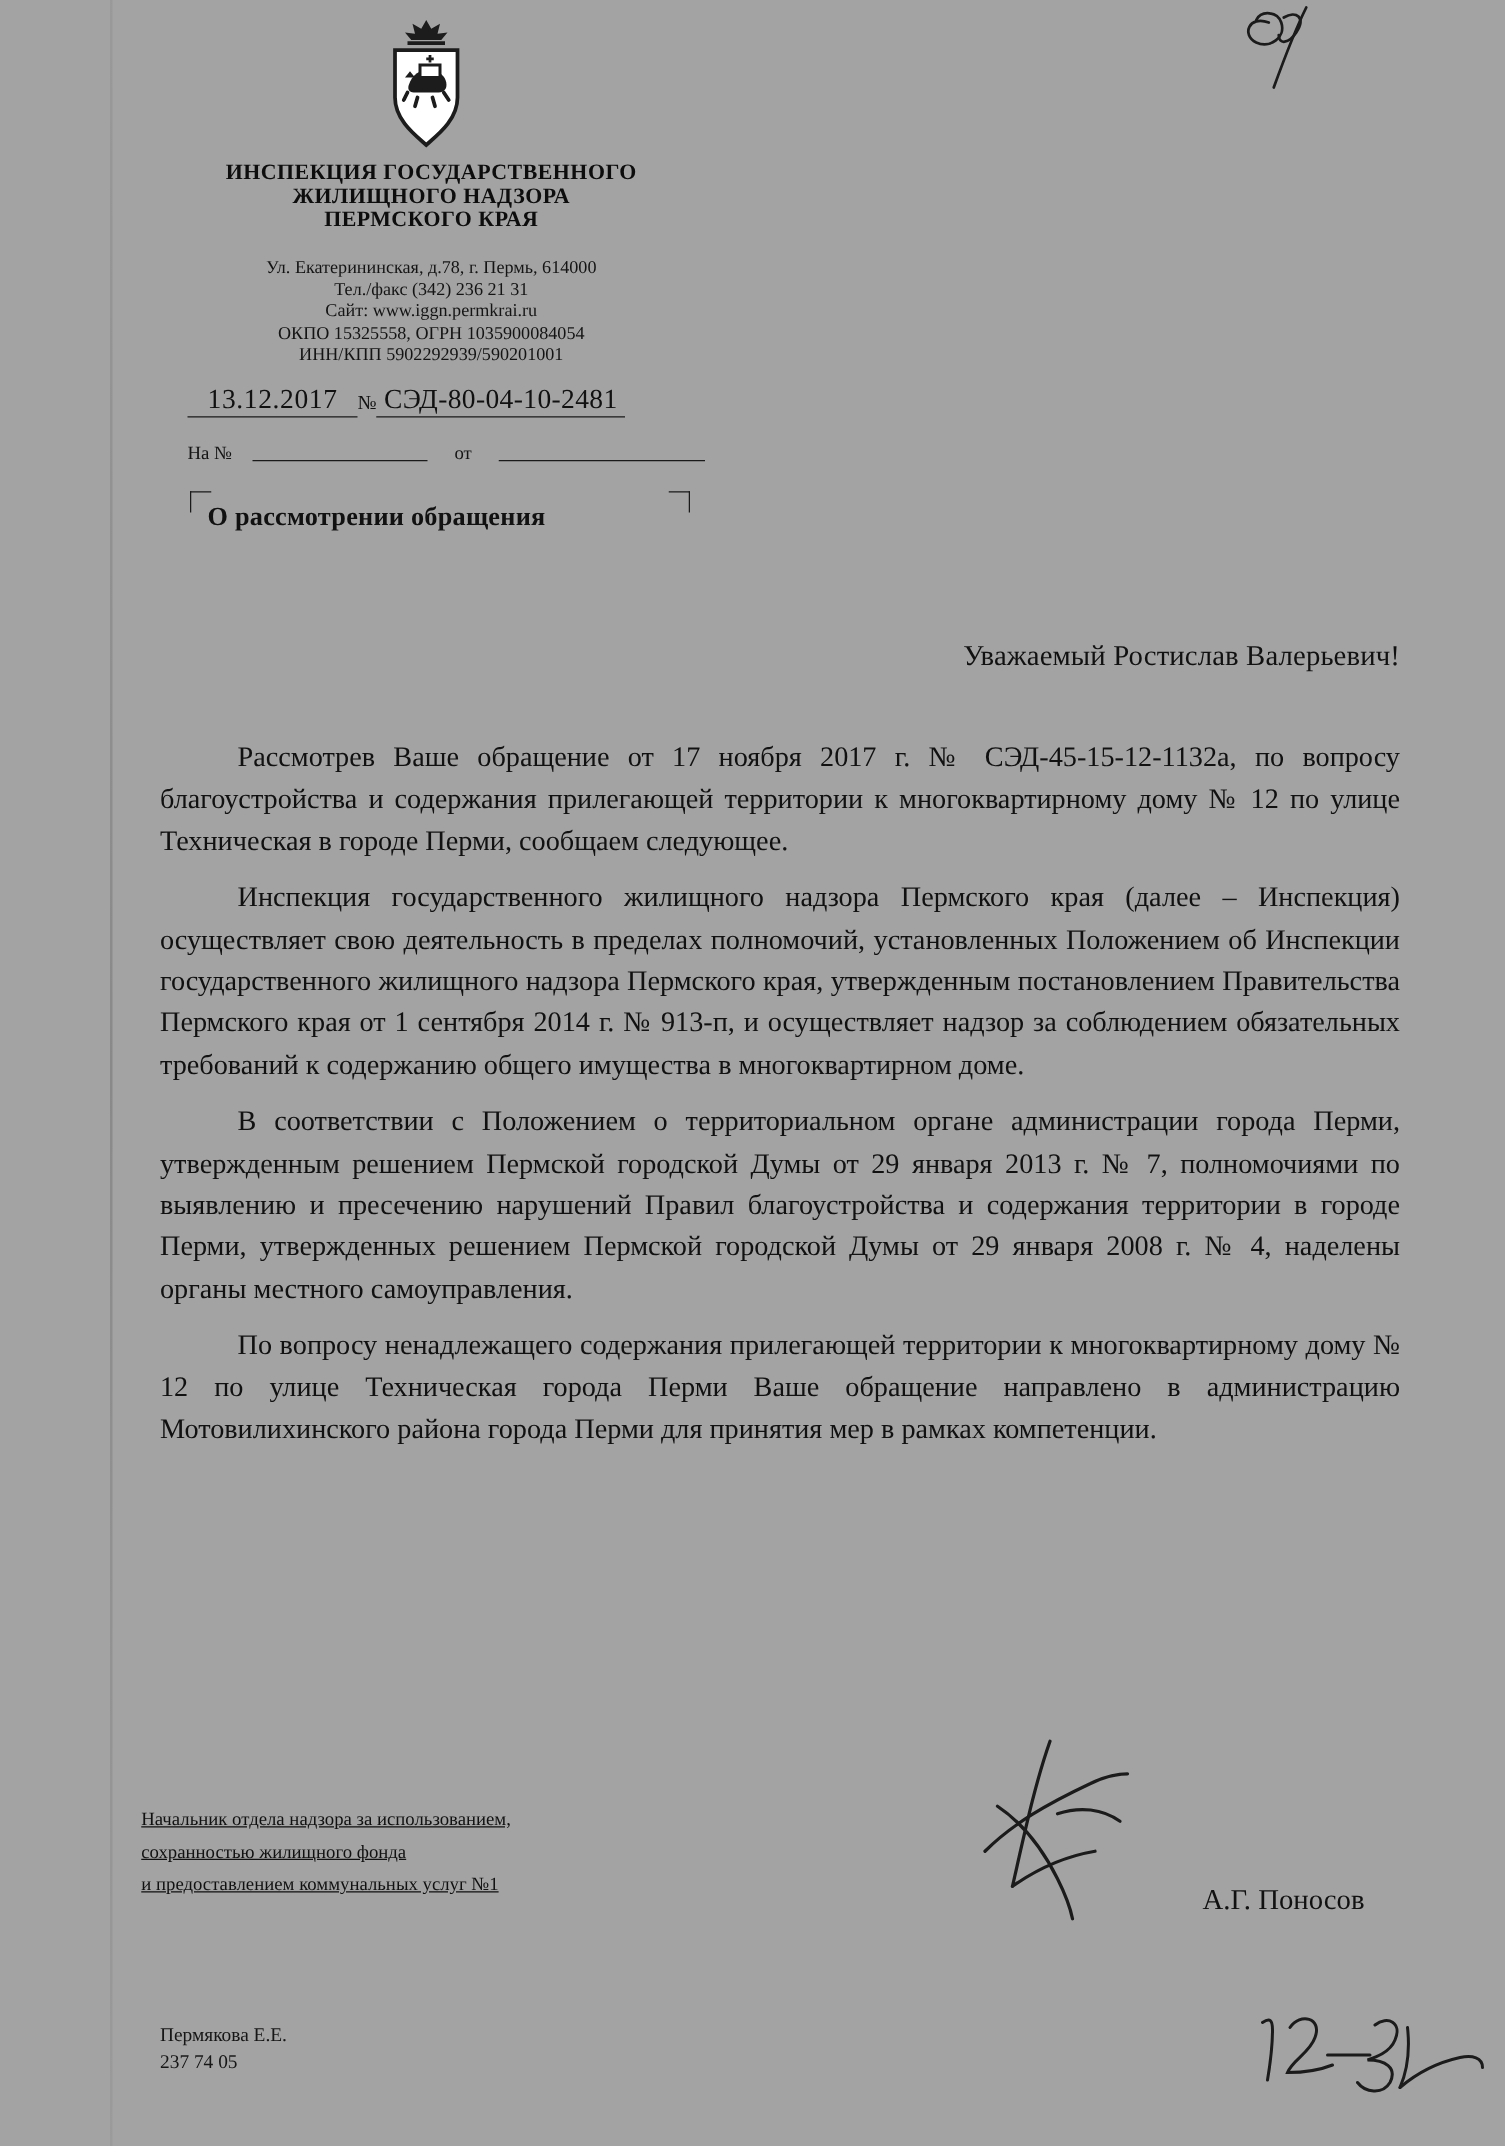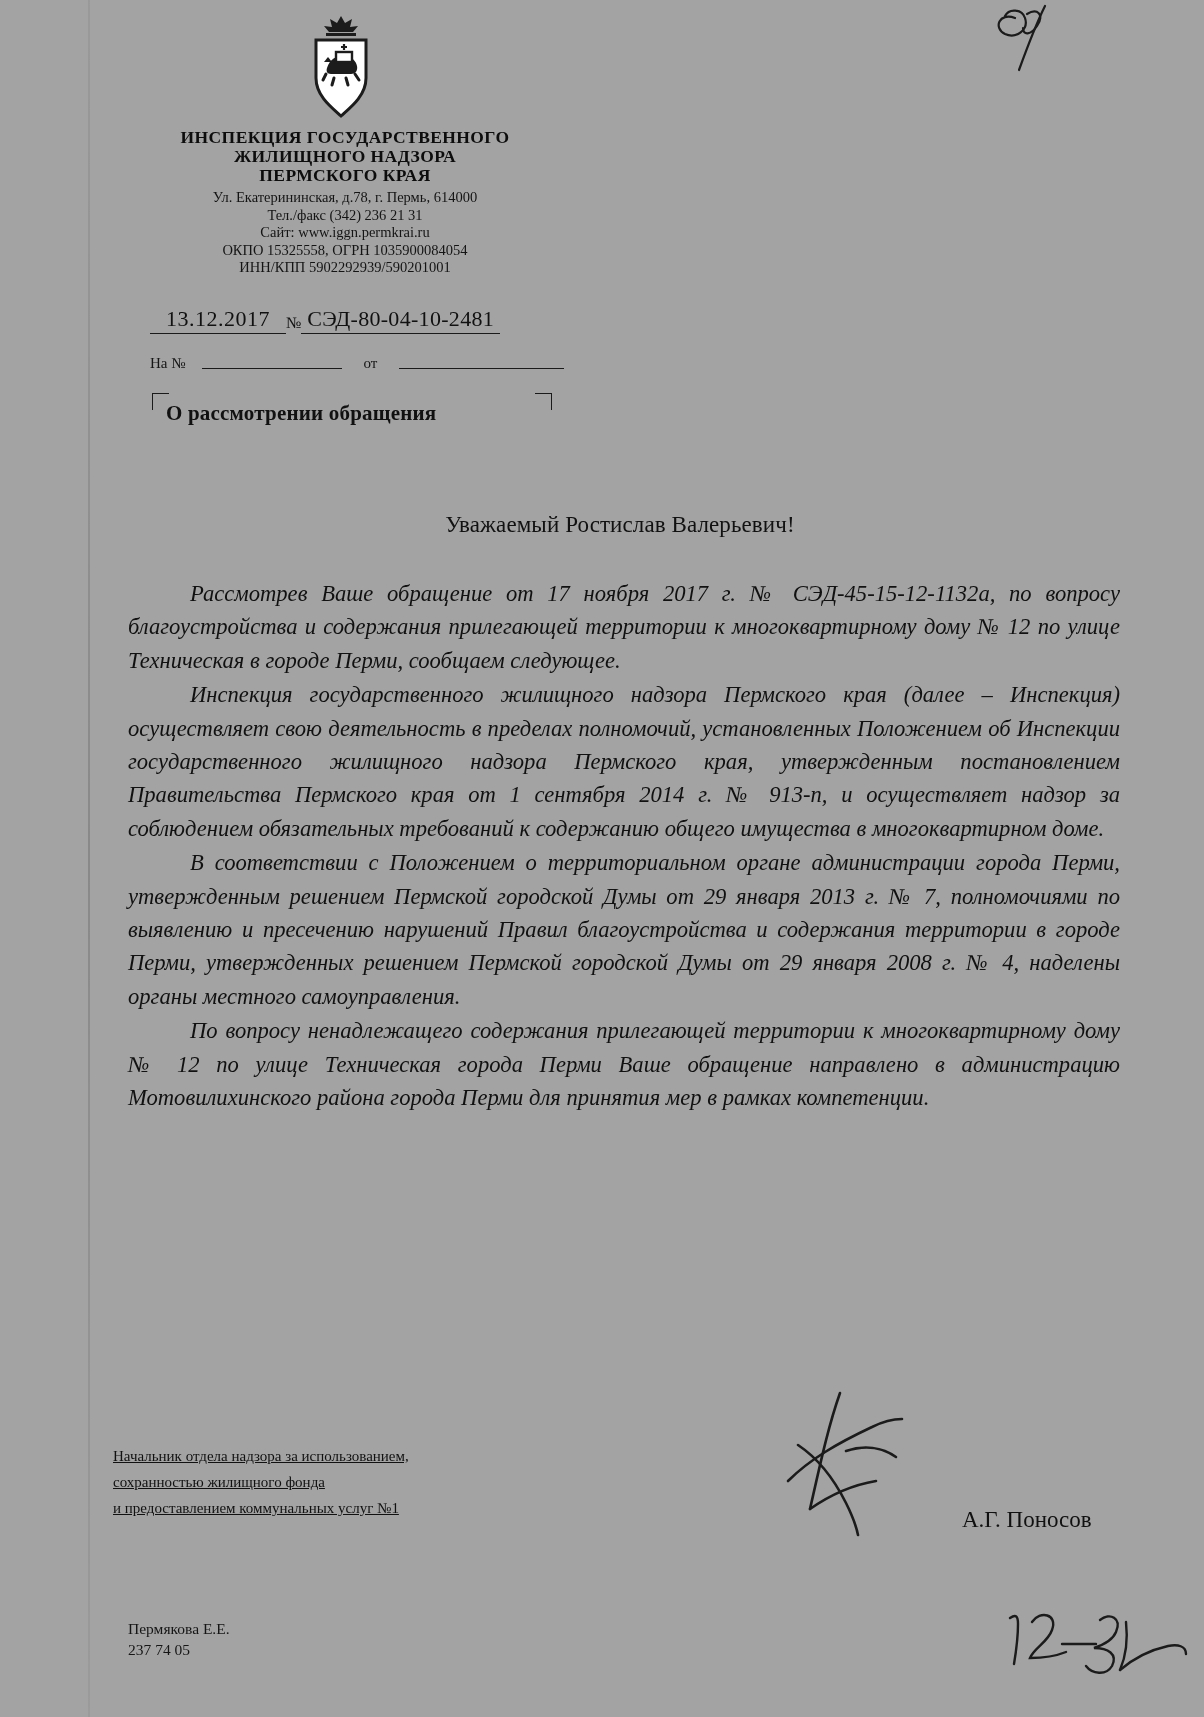--- a/index.html
+++ b/index.html
@@ -57,21 +57,21 @@
   }
   .lh-title {
     font-family: "Liberation Serif", serif;
     font-weight: bold;
     font-size: 17.5px;
     letter-spacing: 0.4px;
     line-height: 19px;
     color: #0d0d0d;
   }
   .lh-lines {
-    margin-top: 4px;
+    margin-top: 21px;
     font-size: 14.5px;
     line-height: 17.5px;
     color: #141414;
   }
 
   
   .docnum-row {
     position: absolute;
     top: 306px;
     left: 150px;
@@ -165,38 +165,37 @@
     font-size: 23px;
     letter-spacing: 0.2px;
   }
 
   
   .greeting {
     position: absolute;
     top: 512px;
     left: 120px;
     width: 1000px;
-    text-align: center;
+    text-align: right;
     font-size: 23px;
     letter-spacing: 0.1px;
   }
   .body-text {
     position: absolute;
     top: 577px;
     left: 128px;
     width: 992px;
     font-size: 22.6px;
     line-height: 33.4px;
     text-align: justify;
     text-justify: inter-word;
   }
   .body-text p {
-    margin: 0 0 1px 0;
+    margin: 12px 0 1px 0;
     text-indent: 62px;
-    font-style: italic;
   }
 
   
   .sign-left {
     position: absolute;
     top: 1443px;
     left: 113px;
     font-size: 15px;
     line-height: 26px;
     text-decoration: underline;

